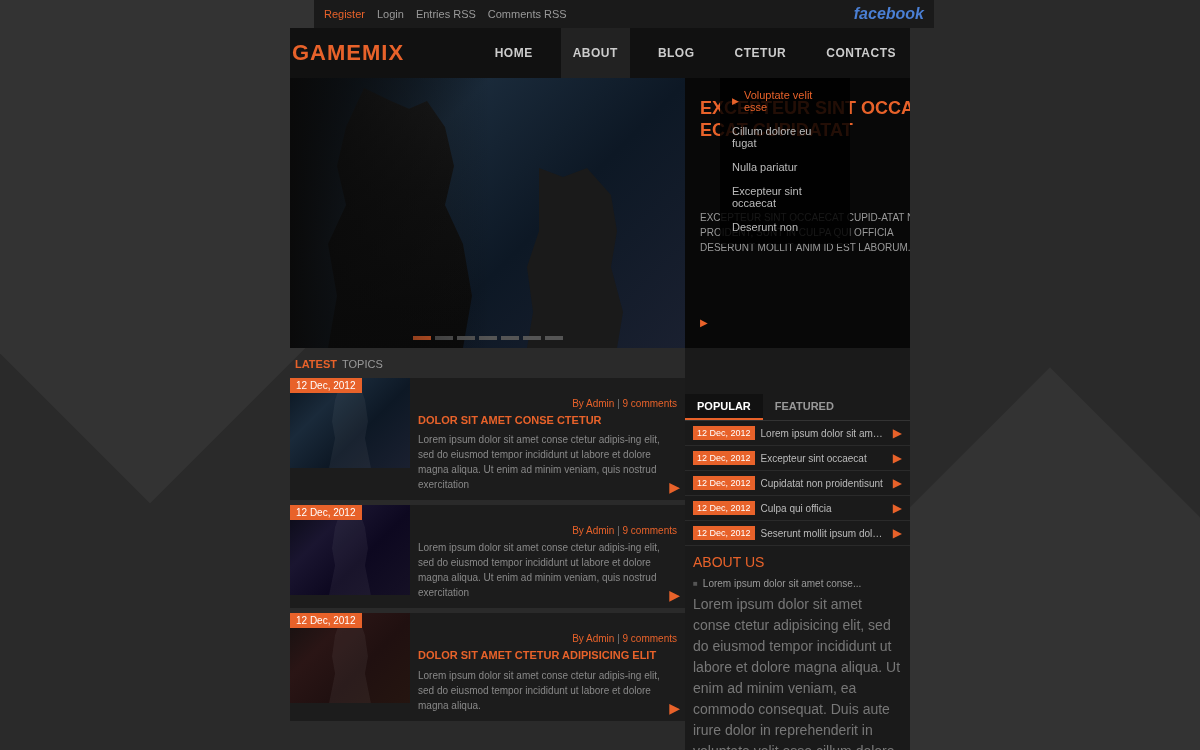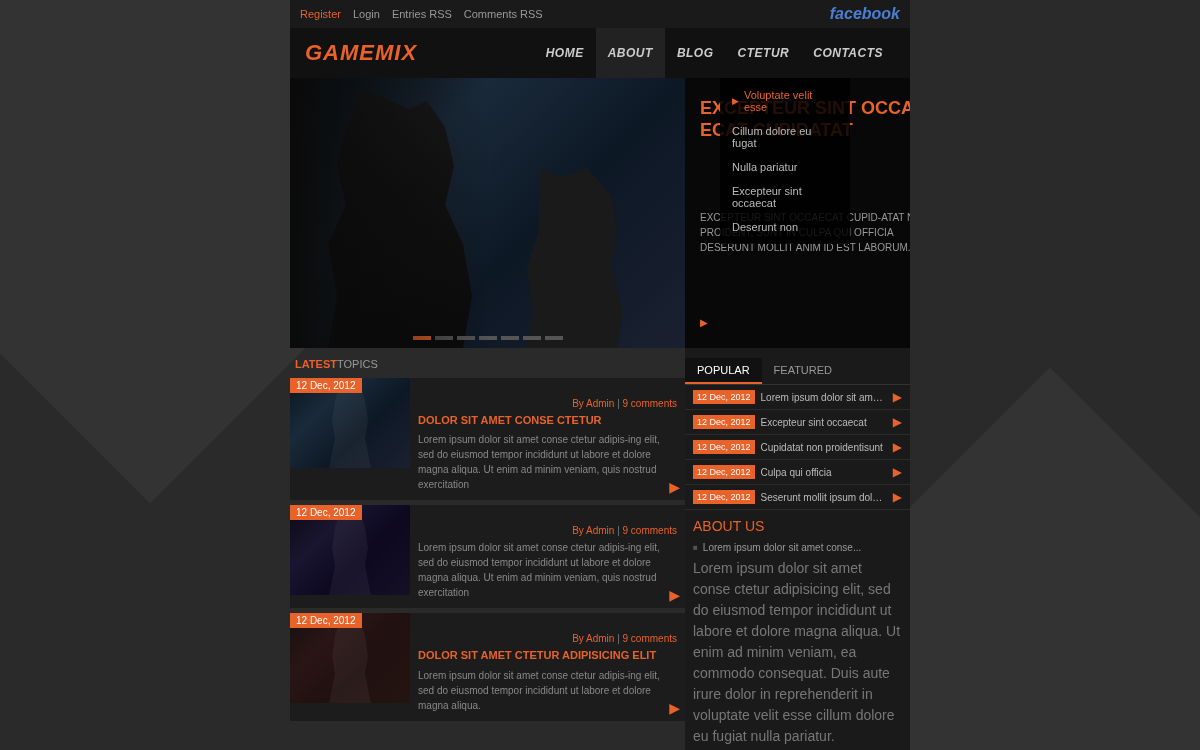--- a/index.html
+++ b/index.html
@@ -50,20 +50,21 @@
     
     .top-bar {
       background: #1a1a1a;
       width: 620px;
       height: 28px;
       display: flex;
       align-items: center;
       justify-content: space-between;
       padding: 0 10px;
       position: relative;
+      margin-left: 24px;
     }
     .top-bar-links {
       display: flex;
       gap: 12px;
     }
     .top-bar-links a {
       color: #999;
       text-decoration: none;
       font-size: 11px;
     }
@@ -82,35 +83,34 @@
     }
 
     
     .header {
       background: #111;
       width: 620px;
       height: 50px;
       display: flex;
       align-items: center;
       justify-content: space-between;
-      padding: 0 15px;
-      font-style: italic;
+      padding: 0 2px;
     }
     .logo {
       font-size: 22px;
       font-weight: bold;
       color: #fff;
       letter-spacing: 1px;
     }
     .logo span {
       color: #e8622a;
     }
     .nav {
       display: flex;
-      gap: 0;
+      gap: 16px;
     }
     .nav-item {
       color: #ccc;
       text-decoration: none;
       font-size: 12px;
       padding: 0 12px;
       height: 50px;
       display: flex;
       align-items: center;
       font-weight: bold;
@@ -252,20 +252,21 @@
     .right-col {
       width: 225px;
       padding: 10px 0;
       background: #1a1a1a;
     }
 
     
     .section-title {
       display: flex;
       align-items: center;
+      gap: 5px;
       margin-bottom: 8px;
       padding: 0 5px;
     }
     .section-title-word {
       color: #e8622a;
       font-size: 11px;
       font-weight: bold;
       text-transform: uppercase;
     }
     .section-title-rest {
@@ -354,23 +355,24 @@
     
     .tabs {
       display: flex;
       border-bottom: 1px solid #333;
     }
     .tab {
       padding: 6px 12px;
       font-size: 11px;
       color: #999;
       cursor: pointer;
-      font-weight: normal;
+      font-weight: bold;
       text-transform: uppercase;
       border-bottom: 2px solid transparent;
+      margin-top: 36px;
     }
     .tab.active {
       background: #111;
       color: #fff;
       border-bottom: 2px solid #e8622a;
     }
 
     
     .popular-item {
       display: flex;

